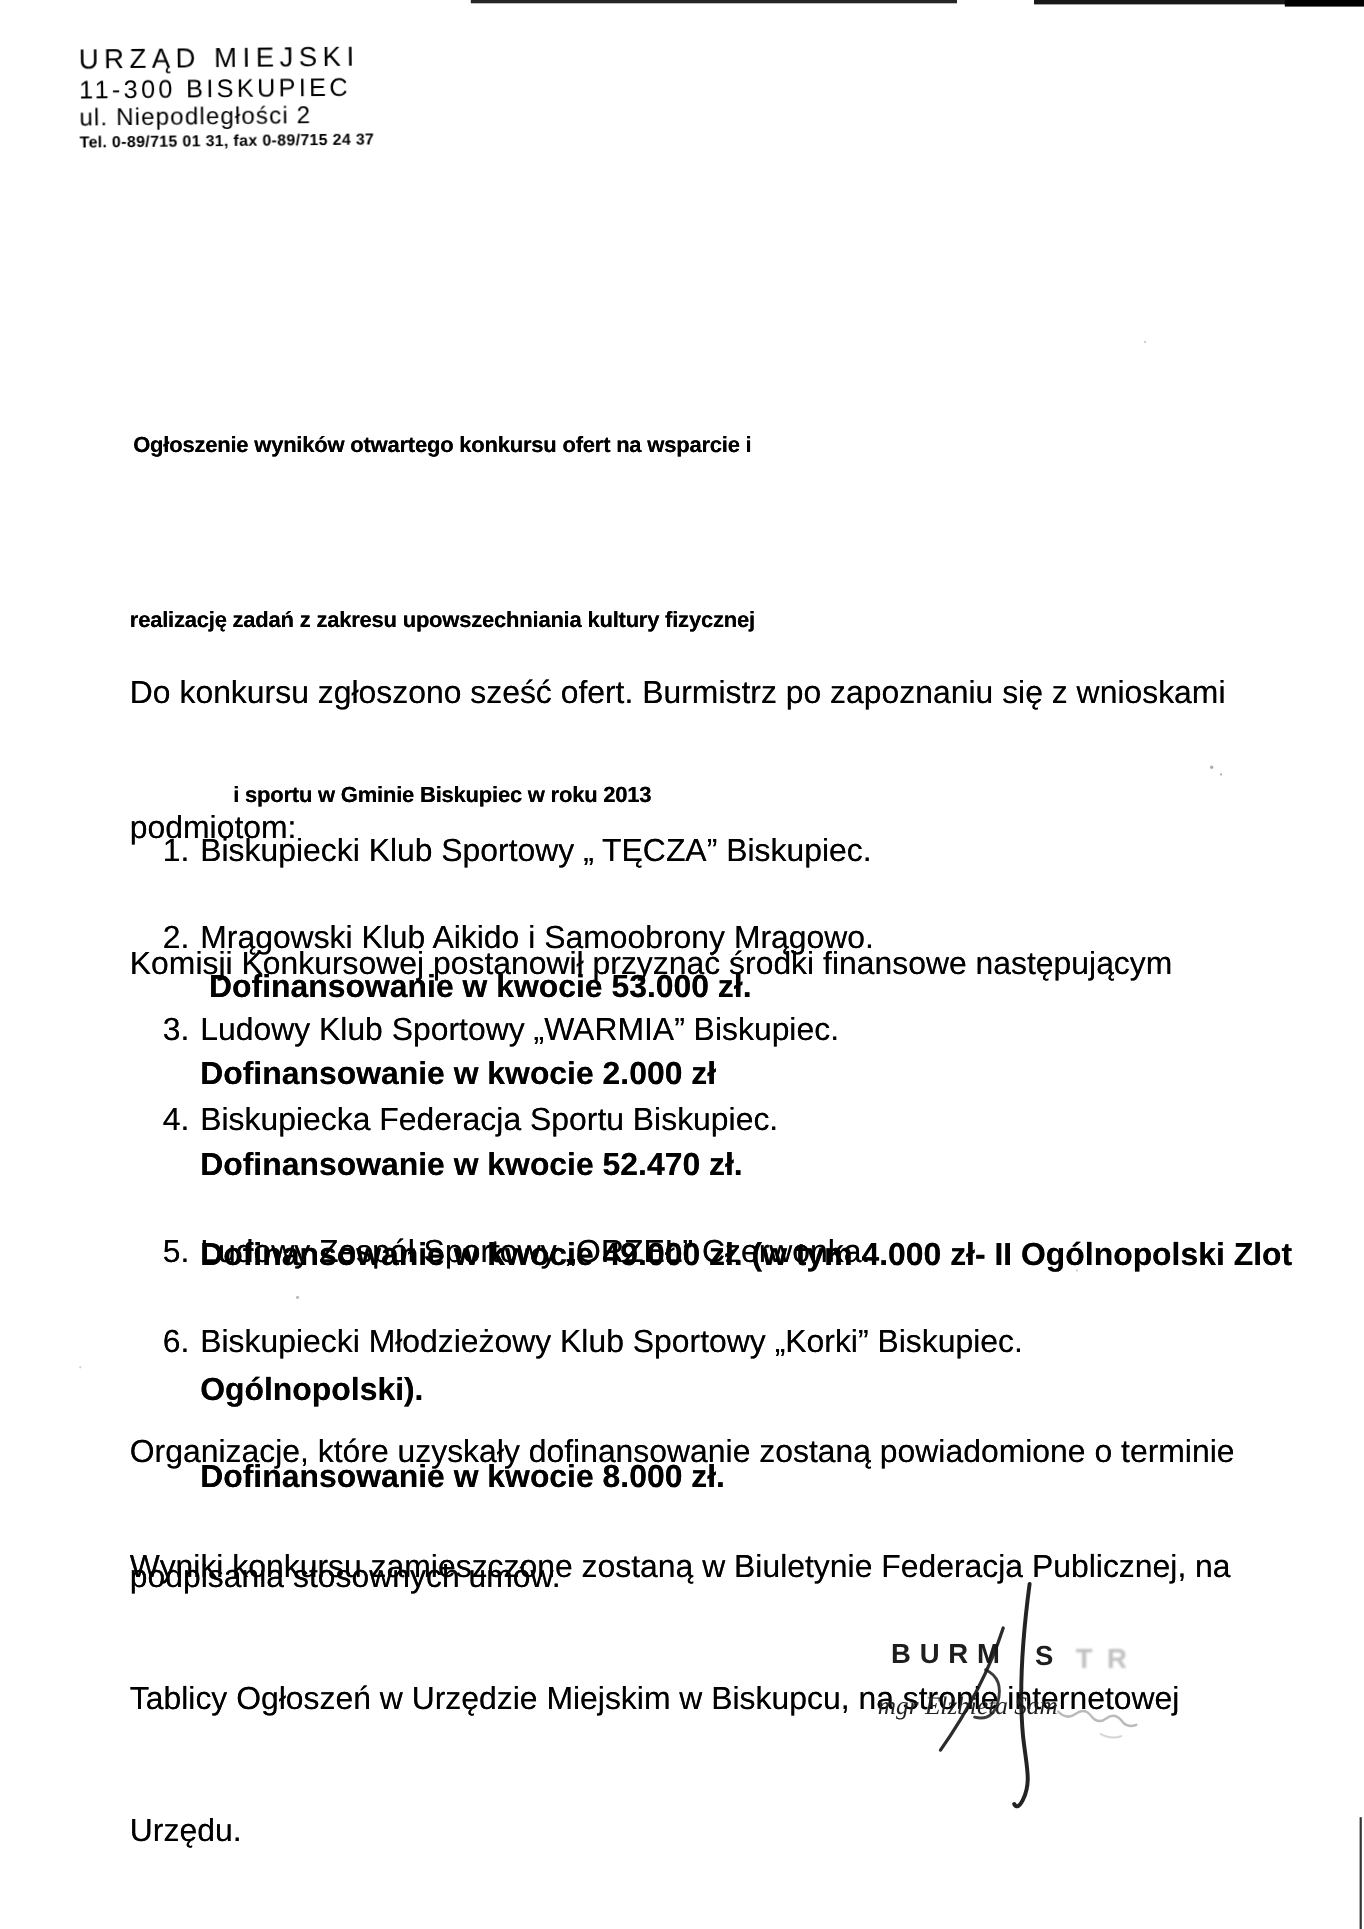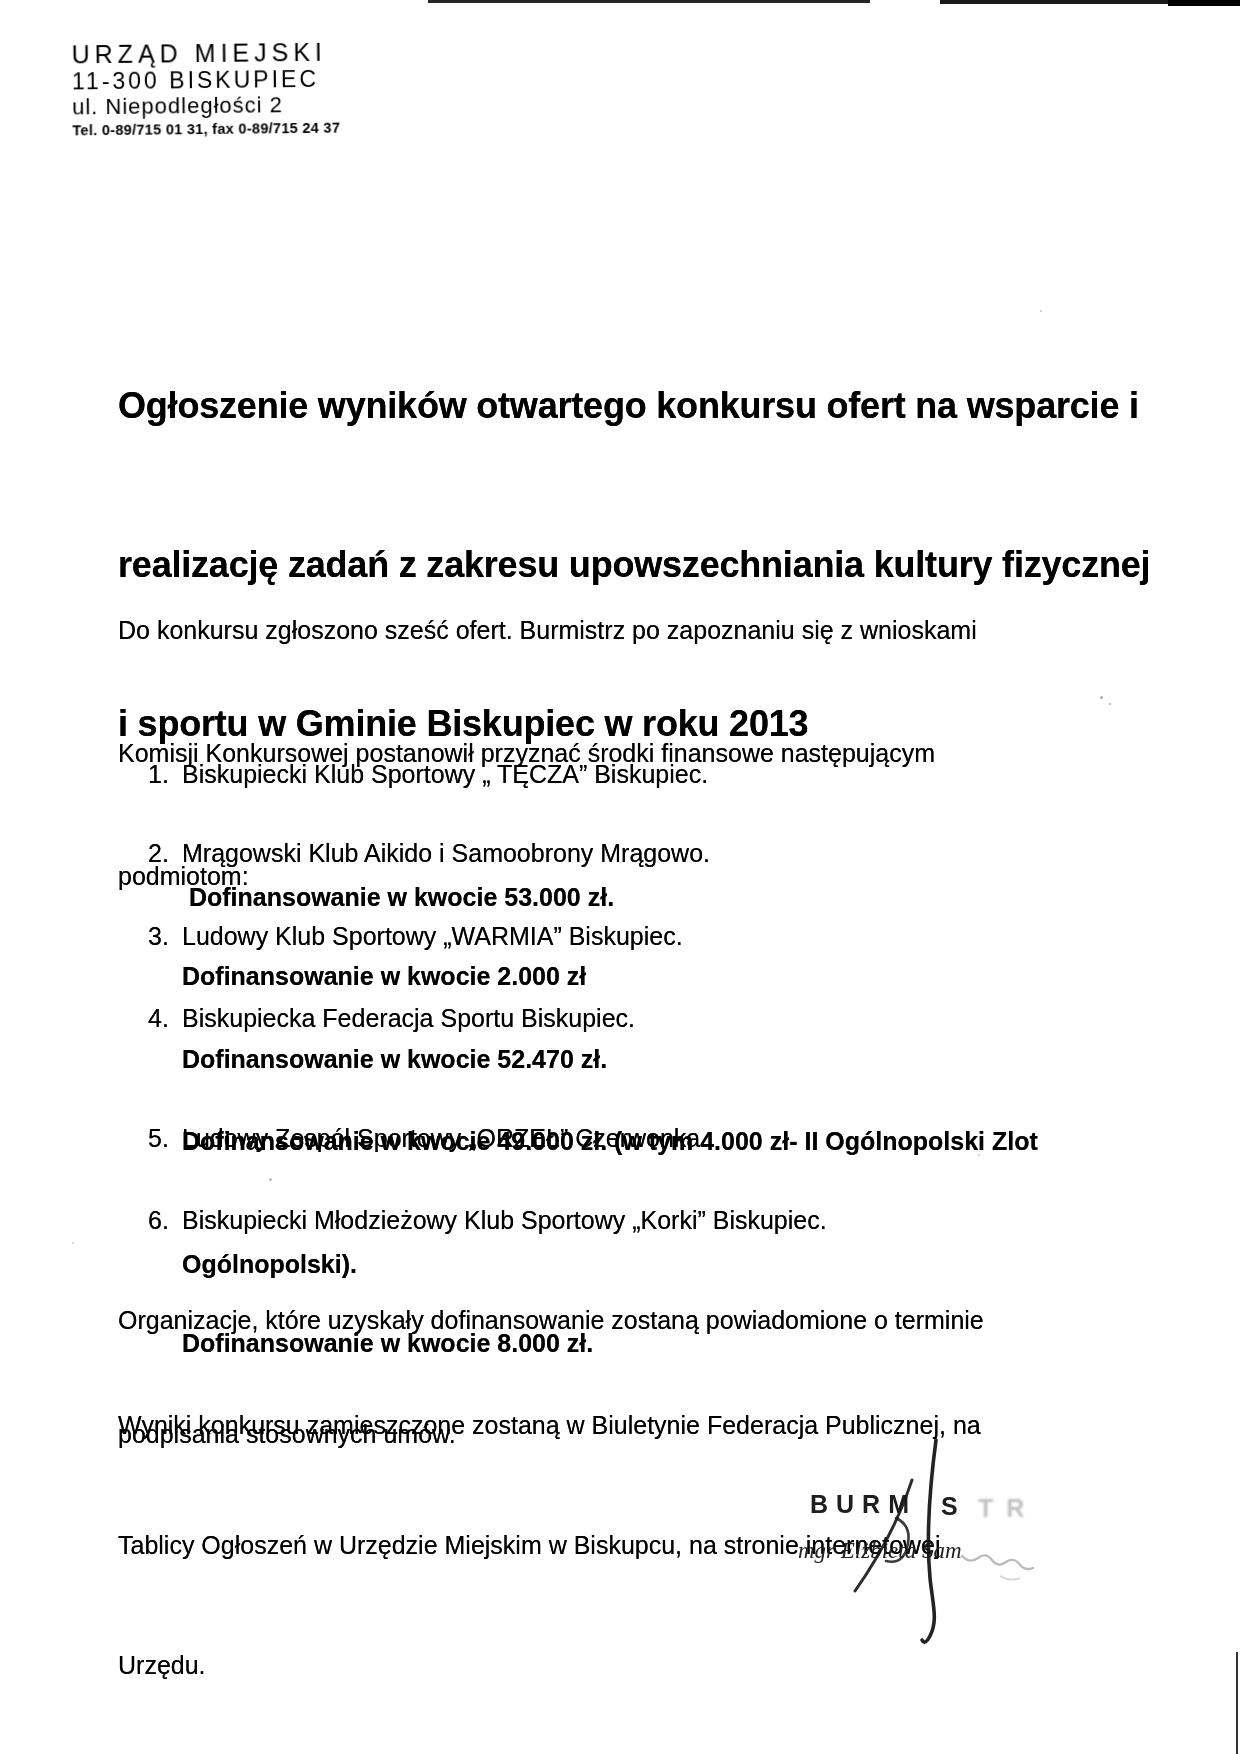--- a/index.html
+++ b/index.html
@@ -21,25 +21,26 @@
     transform:rotate(-.6deg);
     filter:blur(.45px) contrast(1.5);
   }
   .stamp .s1{font-size:25px;letter-spacing:5px;line-height:27px;}
   .stamp .s2{font-size:23px;letter-spacing:3px;line-height:26px;}
   .stamp .s3{font-size:22px;letter-spacing:1px;line-height:25px;}
   .stamp .s4{font-size:14.5px;letter-spacing:.3px;line-height:22px;font-weight:700;filter:blur(.2px);}
   .dateline{left:742px;top:152px;font-size:27px;}
   .title{
     left:118px;top:273px;
-    font-size:36px;font-weight:700;line-height:53px;
+    font-size:20px;font-weight:700;line-height:53px;
     letter-spacing:-.2px;
     text-shadow:0 0 .6px rgba(0,0,0,.9);
+    text-align:center;
   }
-  .body-text{font-size:25px;line-height:41px;}
+  .body-text{font-size:29px;line-height:41px;}
   .intro{left:118px;top:528px;}
   .list-item{left:148px;}
   .list-item .row{display:flex;}
   .list-item .num{width:34px;flex:0 0 34px;}
   .list-item .indent{padding-left:34px;font-weight:bold;}
   .closing1{left:118px;top:1225px;line-height:38px;}
   .closing2{left:118px;top:1325px;line-height:40px;}
   
   .sig-stamp-word{
     position:absolute;top:1490px;
@@ -82,22 +83,22 @@
 
 
   <div class="abs title">
     <div>Ogłoszenie wyników otwartego konkursu ofert na wsparcie i</div>
     <div>realizację zadań z zakresu upowszechniania kultury fizycznej</div>
     <div>i sportu w Gminie Biskupiec w roku 2013</div>
   </div>
 
   <div class="abs scan body-text intro">
     <div>Do konkursu zgłoszono sześć ofert. Burmistrz po zapoznaniu się z wnioskami</div>
+    <div>podmiotom:</div>
     <div>Komisji Konkursowej postanowił przyznać środki finansowe następującym</div>
-    <div>podmiotom:</div>
   </div>
 
   <div class="abs scan body-text list-item" style="top:672px">
     <div class="row">
       <span class="num">1.</span>
       <span>Biskupiecki Klub Sportowy „ TĘCZA” Biskupiec.</span>
     </div>
     <div class="indent"> Dofinansowanie w kwocie 53.000 zł.</div>
   </div>
 

